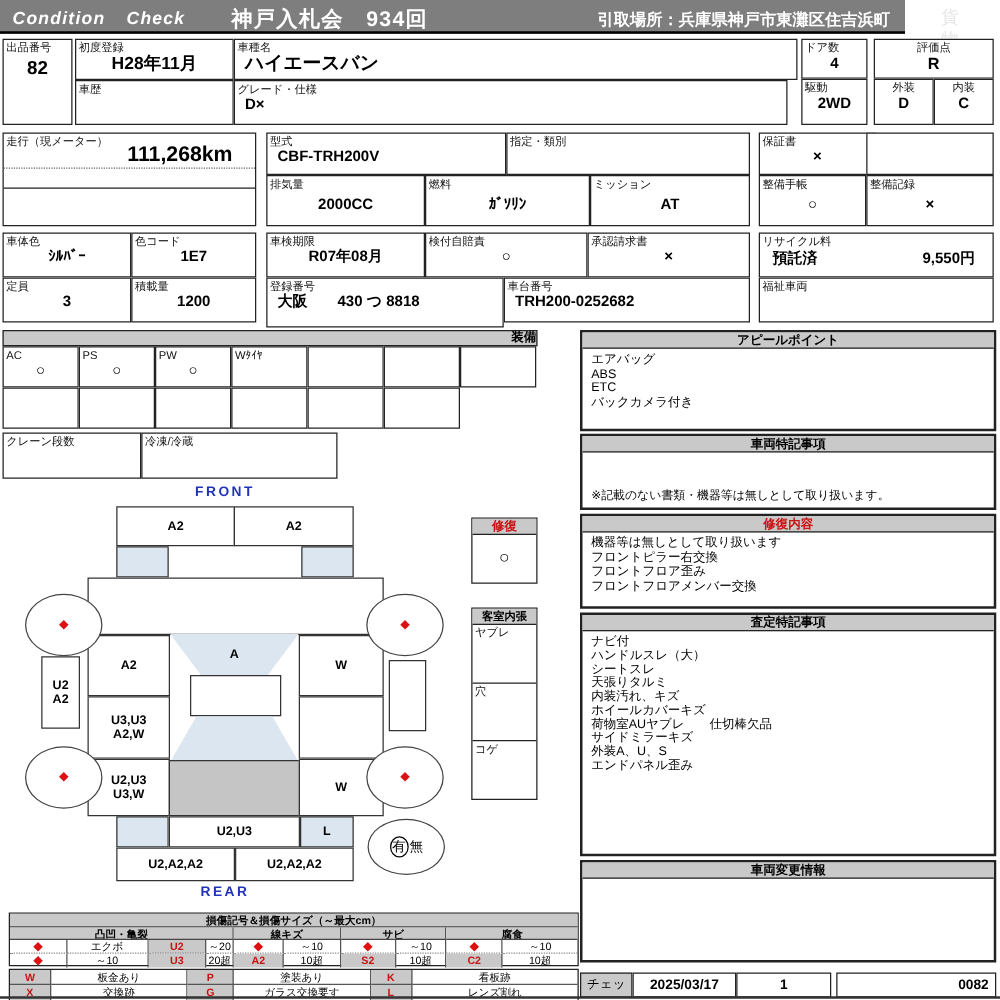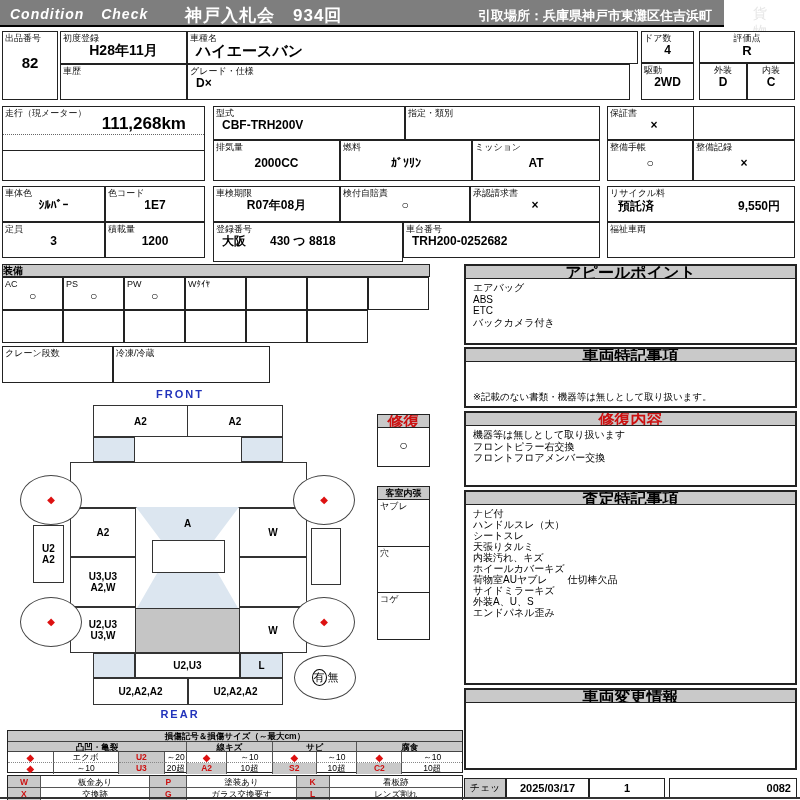--- a/index.html
+++ b/index.html
@@ -14,24 +14,24 @@
 .band .pickup{position:absolute;left:478px;top:7px;font-size:13px;font-weight:bold}
 .band .cargo{position:absolute;left:753px;top:5px;font-size:14px;color:#e6e6e6}
 
 .cell{position:absolute;border:1px solid #222;background:#fff}
 .cl{display:block;font-size:9px;line-height:10px;padding:1px 0 0 2px;color:#111;white-space:nowrap}
 .cl.ctr{text-align:center;padding-left:0}
 .cv{text-align:center;font-weight:bold;font-size:12px;line-height:15px;white-space:nowrap}
 .cv.lft{text-align:left;padding-left:8px}
 .cv.big{font-size:15px}
 
-.hdrbar{position:absolute;background:#c9c9c9;border:1px solid #222;text-align:left;font-size:10px;line-height:12px;font-weight:bold}
+.hdrbar{position:absolute;background:#c9c9c9;border:1px solid #222;text-align:right;font-size:10px;line-height:12px;font-weight:bold}
 
 .panel{position:absolute;border:2px solid #222;background:#fff}
-.panel .ph{background:#c9c9c9;border-bottom:1px solid #222;text-align:center;font-size:16px;font-weight:bold;line-height:13px;height:13px;overflow:hidden}
+.panel .ph{background:#c9c9c9;border-bottom:1px solid #222;text-align:center;font-size:10px;font-weight:bold;line-height:13px;height:13px;overflow:hidden}
 .panel .pb{padding:3px 7px;font-size:10px;line-height:11.5px}
 .red{color:#cc1111}
 
 .shape{position:absolute;border:1px solid #333;background:#fff}
 .blue{background:#dce6f0}
 .grey{background:#c5c5c5}
 .dlab{display:flex;align-items:center;justify-content:center;font-size:10px;font-weight:bold;white-space:pre-line;text-align:center;line-height:11px;height:100%}
 .ell{position:absolute;border:1px solid #444;border-radius:50%;background:#fff;display:flex;align-items:center;justify-content:center}
 .dia{color:#dd1111;font-size:10px;line-height:10px}
 .dirlab{position:absolute;width:100px;text-align:center;color:#2233bb;font-weight:bold;font-size:11px;letter-spacing:2px}
@@ -59,21 +59,21 @@
 
   <div class="band">
     <span class="brand">Condition Check</span>
     <span class="auction">神戸入札会　934回</span>
     <span class="pickup">引取場所：兵庫県神戸市東灘区住吉浜町</span>
     <span class="cargo">貨物</span>
   </div>
 
   <div class="cell" style="left:2px;top:31px;width:56px;height:69px">
     <span class="cl">出品番号</span>
-    <div class="cv big" style="margin-top:12px">82</div>
+    <div class="cv big" style="margin-top:4px">82</div>
   </div>
   <div class="cell" style="left:60px;top:31px;width:127px;height:33px">
     <span class="cl">初度登録</span>
     <div class="cv" style="font-size:14px">H28年11月</div>
   </div>
   <div class="cell" style="left:60px;top:64px;width:127px;height:36px">
     <span class="cl">車歴</span>
     <div class="cv"></div>
   </div>
   <div class="cell" style="left:187px;top:31px;width:451px;height:33px">
@@ -344,20 +344,21 @@
   <div class="panel" style="left:464px;top:347px;width:333px;height:61px">
     <div class="ph">車両特記事項</div>
     <div class="pb" style="position:absolute;bottom:1px;font-size:9.5px">※記載のない書類・機器等は無しとして取り扱います。</div>
   </div>
 
   <div class="panel" style="left:464px;top:411px;width:333px;height:76px">
     <div class="ph red">修復内容</div>
     <div class="pb">
       <div>機器等は無しとして取り扱います</div>
       <div>フロントピラー右交換</div>
+      <div>フロントフロア歪み</div>
       <div>フロントフロアメンバー交換</div>
     </div>
   </div>
 
   <div class="panel" style="left:464px;top:490px;width:333px;height:195px">
     <div class="ph">査定特記事項</div>
     <div class="pb" style="line-height:11px">
       <div>ナビ付</div>
       <div>ハンドルスレ（大）</div>
       <div>シートスレ</div>

